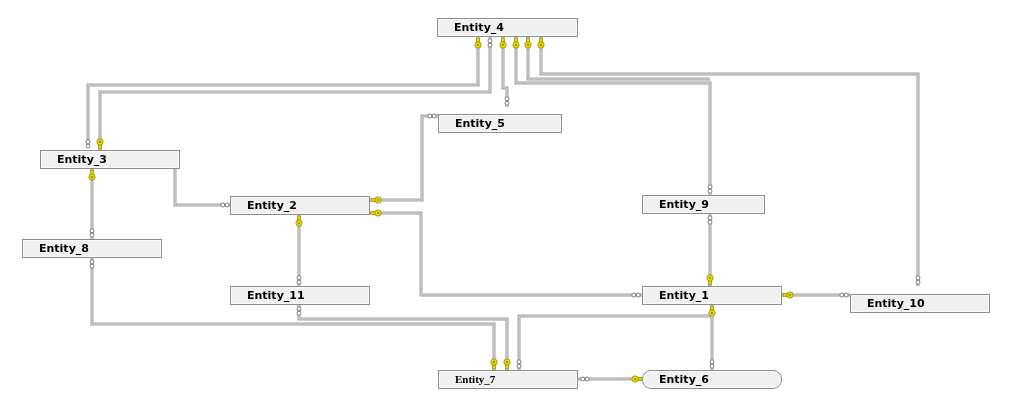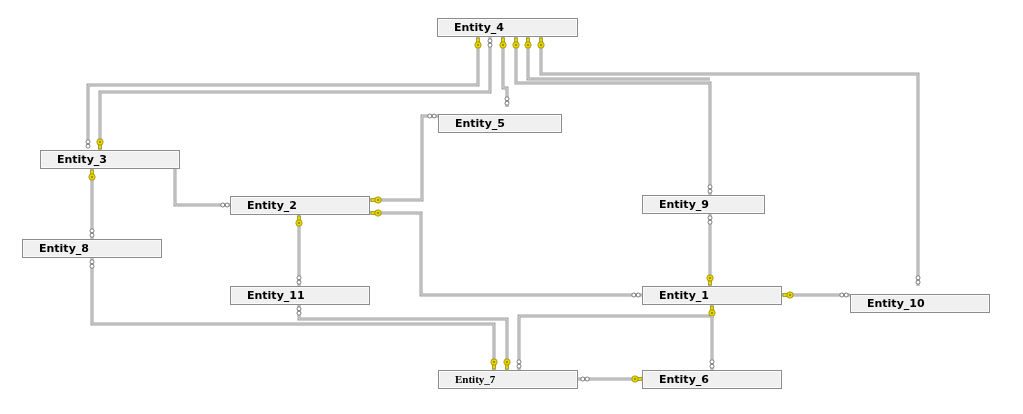--- a/index.html
+++ b/index.html
@@ -247,13 +247,13 @@
 <div class="entity" style="left:437px;top:18px;width:141px;">Entity_4</div>
 <div class="entity" style="left:438px;top:114px;width:124px;">Entity_5</div>
 <div class="entity" style="left:22px;top:150px;width:140px;margin-left:18px;">Entity_3</div>
 <div class="entity" style="left:230px;top:196px;width:140px;">Entity_2</div>
 <div class="entity" style="left:642px;top:195px;width:123px;">Entity_9</div>
 <div class="entity" style="left:22px;top:239px;width:140px;">Entity_8</div>
 <div class="entity" style="left:230px;top:286px;width:140px;">Entity_11</div>
 <div class="entity" style="left:642px;top:286px;width:140px;">Entity_1</div>
 <div class="entity" style="left:850px;top:294px;width:140px;">Entity_10</div>
 <div class="entity" style="left:438px;top:370px;width:140px;font-family:Liberation Serif, serif;">Entity_7</div>
-<div class="entity" style="left:642px;top:370px;width:140px;">Entity_6</div>
+<div class="entity" style="left:642px;top:370px;width:140px;border-radius:9px;">Entity_6</div>
 
 </body></html>

